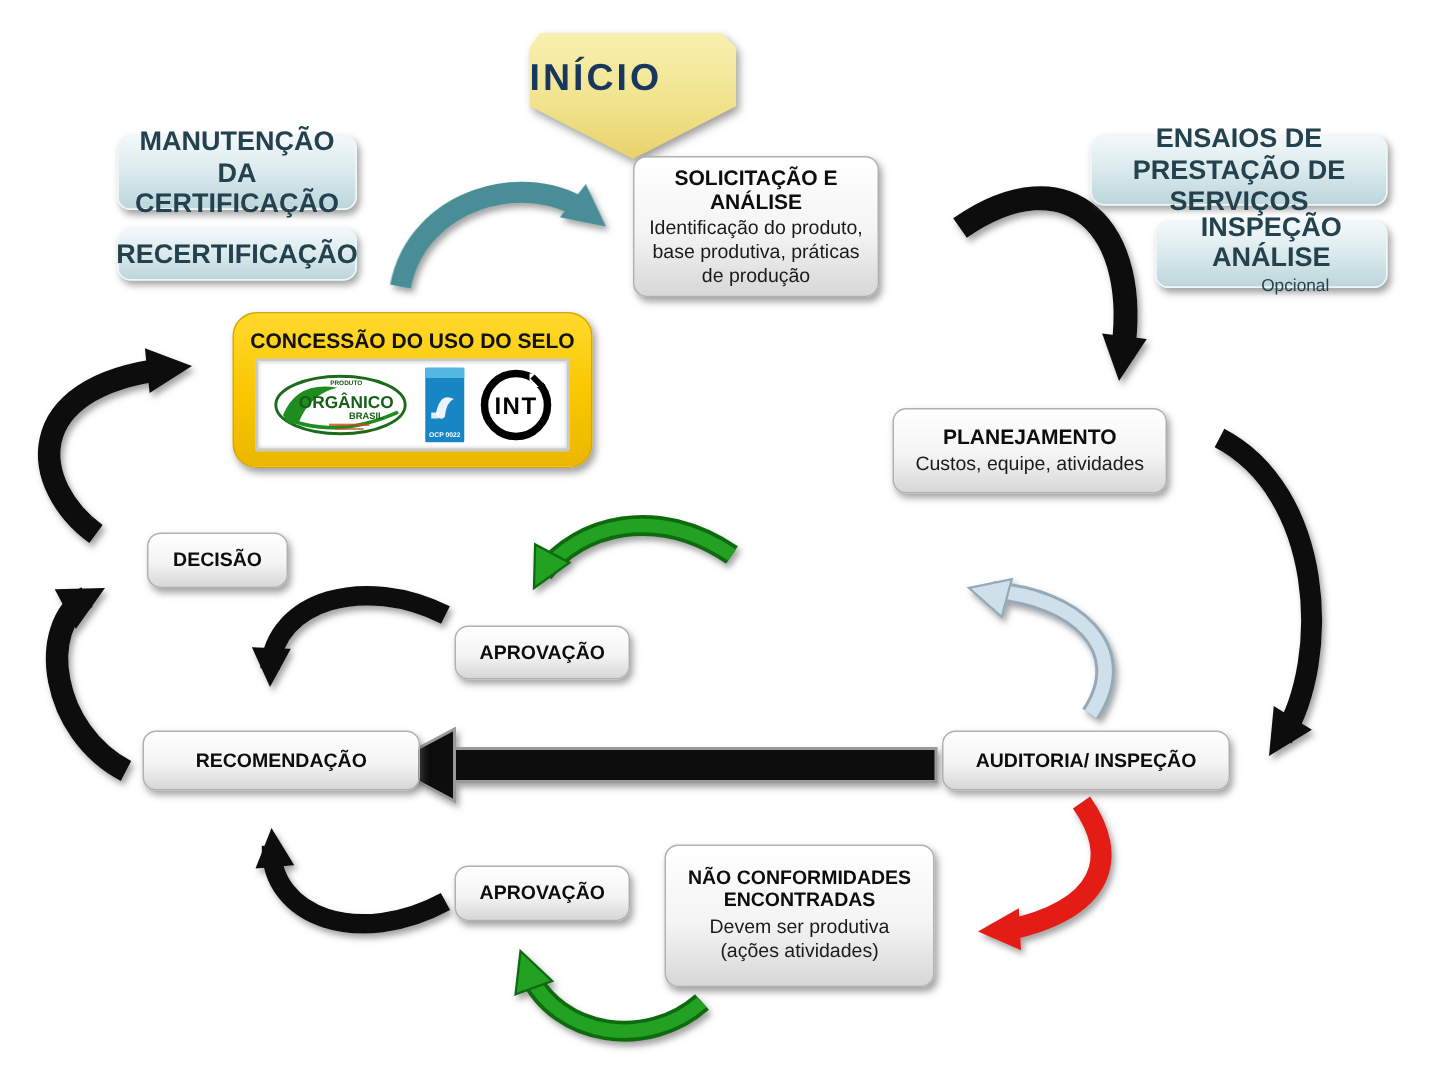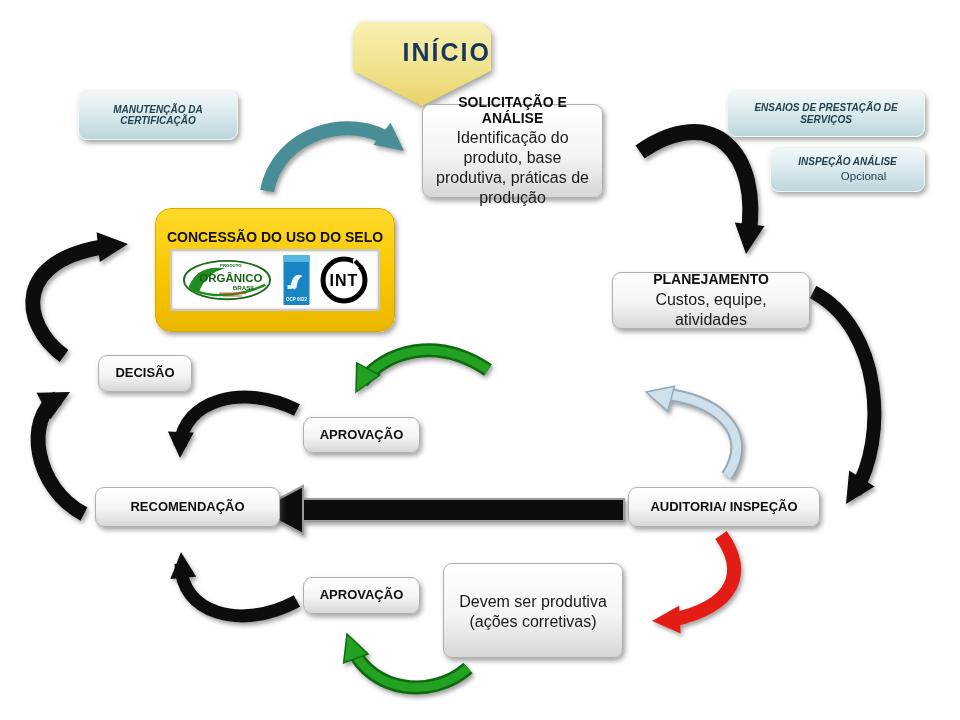--- a/index.html
+++ b/index.html
@@ -20,30 +20,30 @@
   .blue-node{
     background:linear-gradient(180deg,#f2f8f9 0%,#ddebee 45%,#bcd6dc 100%);
     border:1px solid #eef6f7;color:#24414e;
   }
   .gold-node{
     background:linear-gradient(180deg,#ffd92b 0%,#f9c600 55%,#eab700 100%);
     border:1px solid #d9a700;border-radius:16px;color:#111;
   }
   .node .t{font-weight:bold;font-size:13px;line-height:1.15;}
   .node .t.big{font-size:14px;}
-  .node .s{font-size:16px;line-height:1.25;color:#1a1a1a;margin-top:2px;}
-  .blue-node .t{font-size:10px;color:#24414e;font-style:italic;}
+  .node .s{font-size:13px;line-height:1.25;color:#1a1a1a;margin-top:2px;}
+  .blue-node .t{font-size:18px;color:#24414e;}
   .blue-node .s{font-size:11.5px;color:#24414e;margin-left:32px;}
   .banner-wrap{position:absolute;left:353px;top:22px;width:138px;height:84px;
     filter:drop-shadow(2px 3px 3px rgba(90,90,90,.6));}
   .banner{
     width:100%;height:100%;
     clip-path:polygon(5% 0%,93% 0%,100% 12%,100% 58%,50% 100%,0% 58%,0% 12%);
     background:linear-gradient(180deg,#f8f0b0 0%,#f0e28a 60%,#e8d26a 100%);
-    display:flex;align-items:flex-start;justify-content:flex-end;
+    display:flex;align-items:flex-start;justify-content:flex-start;
   }
   .banner span{margin-top:16px;font-size:25px;font-weight:bold;color:#17375e;letter-spacing:2px;}
   .logo-panel{
     width:206px;height:58px;background:#fff;border:2px solid #c9c9c9;
     border-radius:2px;display:flex;align-items:center;justify-content:space-evenly;
     box-shadow:inset 0 0 3px rgba(0,0,0,.25);margin-top:4px;
   }
 </style>
 </head>
 <body>
@@ -126,36 +126,39 @@
   <div class="banner-wrap">
     <div class="banner">
         <span>INÍCIO</span>
       </div>
   </div>
 
   <div class="node blue-node" style="left:78px;top:90px;width:160px;height:50px;">
     <div class="t">MANUTENÇÃO DA CERTIFICAÇÃO</div>
   </div>
 
-
-  <div class="node white-node" style="left:422px;top:104px;width:181px;height:94px;">
+  <div class="node blue-node" style="left:78px;top:152px;width:160px;height:35px;">
+    <div class="t">RECERTIFICAÇÃO</div>
+  </div>
+
+  <div class="node white-node" style="left:422px;top:104px;width:164px;height:94px;">
     <div class="t big">SOLICITAÇÃO E ANÁLISE</div>
     <div class="s">Identificação do produto, base produtiva, práticas de produção</div>
   </div>
 
   <div class="node blue-node" style="left:727px;top:90px;width:198px;height:47px;">
     <div class="t">ENSAIOS DE PRESTAÇÃO DE SERVIÇOS</div>
   </div>
 
   <div class="node blue-node" style="left:770px;top:147px;width:155px;height:45px;">
     <div class="t">INSPEÇÃO ANÁLISE</div>
     <div class="s">Opcional</div>
   </div>
 
-  <div class="node gold-node" style="left:155px;top:208px;width:240px;height:124px;">
+  <div class="node gold-node" style="left:155px;top:208px;width:240px;height:104px;">
     <div class="t big">CONCESSÃO DO USO DO SELO</div>
     <div class="logo-panel">
 
       <svg width="92" height="46" viewBox="0 0 96 46">
         <ellipse cx="48" cy="23" rx="45" ry="20" fill="#ffffff" stroke="#1a6b1a" stroke-width="2"></ellipse>
         <path d="M8,30 Q18,6 46,11 Q27,15 19,35 Q12,39 8,30 Z" fill="#1f8c1f"></path>
         <path d="M14,34 Q48,46 88,28" stroke="#1f8c1f" stroke-width="2.5" fill="none"></path>
         <text x="52" y="9" font-size="4.5" fill="#156015" text-anchor="middle" font-weight="bold">PRODUTO</text>
         <text x="52" y="25" font-size="12" font-weight="bold" fill="#156015" text-anchor="middle">ORGÂNICO</text>
         <text x="66" y="33" font-size="6.5" font-weight="bold" fill="#156015" text-anchor="middle">BRASIL</text>
@@ -174,21 +177,21 @@
       <svg width="50" height="50" viewBox="0 0 50 50">
         <circle cx="25" cy="25" r="21" fill="#ffffff" stroke="#000000" stroke-width="5"></circle>
         <rect x="34" y="4" width="9" height="9" fill="#ffffff"></rect>
         <path d="M36,6 L43,13" stroke="#000" stroke-width="4"></path>
         <text x="25" y="31" font-size="16" font-weight="bold" letter-spacing="1" fill="#000000" text-anchor="middle">INT</text>
       </svg>
 
     </div>
   </div>
 
-  <div class="node white-node" style="left:612px;top:272px;width:198px;height:57px;">
+  <div class="node white-node" style="left:595px;top:272px;width:183px;height:57px;">
     <div class="t big">PLANEJAMENTO</div>
     <div class="s">Custos, equipe, atividades</div>
   </div>
 
   <div class="node white-node" style="left:88px;top:355px;width:94px;height:37px;margin-left:10px;">
     <div class="t">DECISÃO</div>
   </div>
 
   <div class="node white-node" style="left:303px;top:417px;width:117px;height:36px;">
     <div class="t">APROVAÇÃO</div>
@@ -201,17 +204,18 @@
 
   <div class="node white-node" style="left:628px;top:487px;width:192px;height:40px;">
     <div class="t">AUDITORIA/ INSPEÇÃO</div>
   </div>
 
   <div class="node white-node" style="left:303px;top:577px;width:117px;height:37px;">
     <div class="t">APROVAÇÃO</div>
   </div>
 
   <div class="node white-node" style="left:443px;top:563px;width:180px;height:95px;">
+    <div class="t">NÃO CONFORMIDADES ENCONTRADAS</div>
     <div class="s">Devem ser produtiva</div>
-    <div class="s" style="margin-top:0;">(ações corretivas)</div>
+    <div class="s" style="margin-top:0;">(ações atividades)</div>
   </div>
 
 </div>
 
 </body></html>

